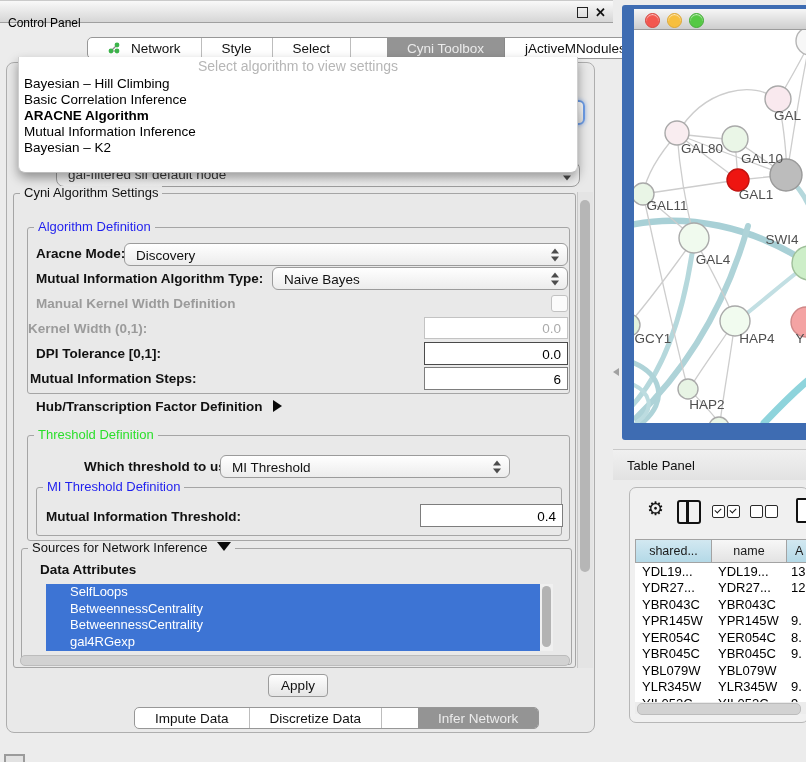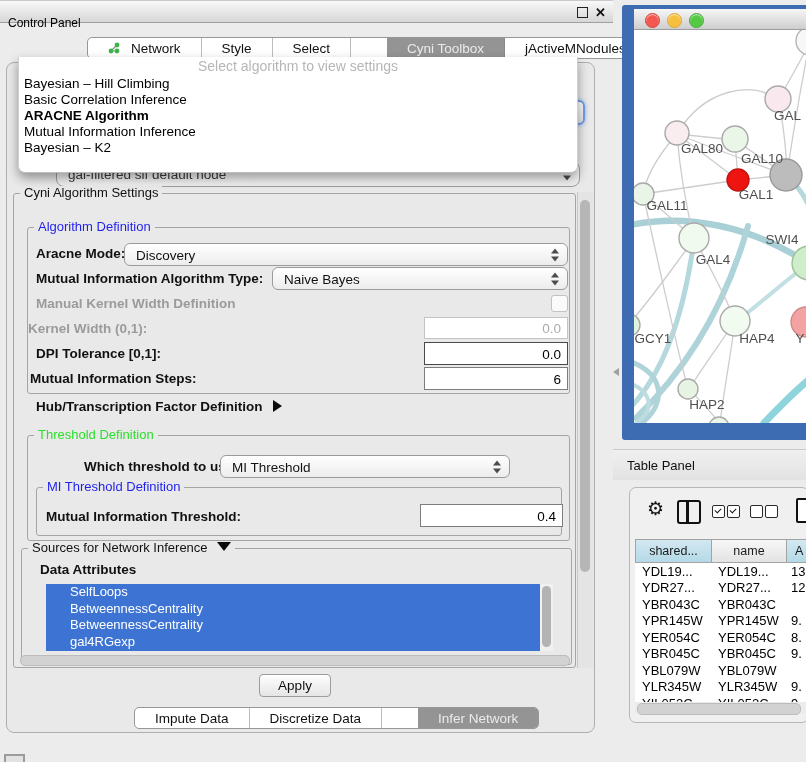--- a/index.html
+++ b/index.html
@@ -62,21 +62,21 @@
   
   .attr-list{position:absolute;left:46px;top:584px;width:507px;height:67px;background:#3d74d4;overflow:hidden;}
   .attr-item{color:#fff;font-size:13px;line-height:16.5px;padding-left:24px;white-space:nowrap;}
   .attr-vscroll{position:absolute;left:540px;top:584px;width:13px;height:67px;background:#f0f0f0;}
   .attr-vthumb{position:absolute;left:2px;top:2px;width:9px;height:61px;border-radius:5px;background:#b3b3b3;}
   
   .hscroll-thumb{position:absolute;border-radius:5px;background:#d2d2d2;border:1px solid #bcbcbc;}
   .vscroll-track{position:absolute;left:577px;top:192px;width:15px;height:476px;background:#e4e4e4;border-left:1px solid #c8c8c8;}
   .vscroll-thumb{position:absolute;left:2px;top:8px;width:10px;height:372px;border-radius:5px;background:#b6b6b6;}
   
-  .apply-btn{left:259px;top:674px;width:72px;height:23px;border:1px solid #9c9c9c;border-radius:4px;
+  .apply-btn{left:268px;top:674px;width:60px;height:23px;border:1px solid #9c9c9c;border-radius:4px;
     background:linear-gradient(#fefefe,#e5e5e5);text-align:center;line-height:21px;font-size:13.5px;}
   
   .net-frame{left:622px;top:5px;width:190px;height:435px;background:#3e6cb2;border-radius:3px;}
   .net-titlebar{left:634px;top:9px;width:180px;height:21px;background:linear-gradient(#f6f6f6,#cecece);border-bottom:1px solid #9c9c9c;}
   .light{position:absolute;top:4px;width:13px;height:13px;border-radius:50%;box-shadow:inset 0 1px 1px rgba(255,255,255,.7);}
   .light.red{left:11px;background:#f3574f;border:1px solid #d6453e;}
   .light.yellow{left:33px;background:#f7bf3e;border:1px solid #dda736;}
   .light.green{left:55px;background:#55c944;border:1px solid #44ab37;}
   .net-canvas{left:634px;top:30px;width:180px;height:393px;background:#fff;overflow:hidden;}
   

